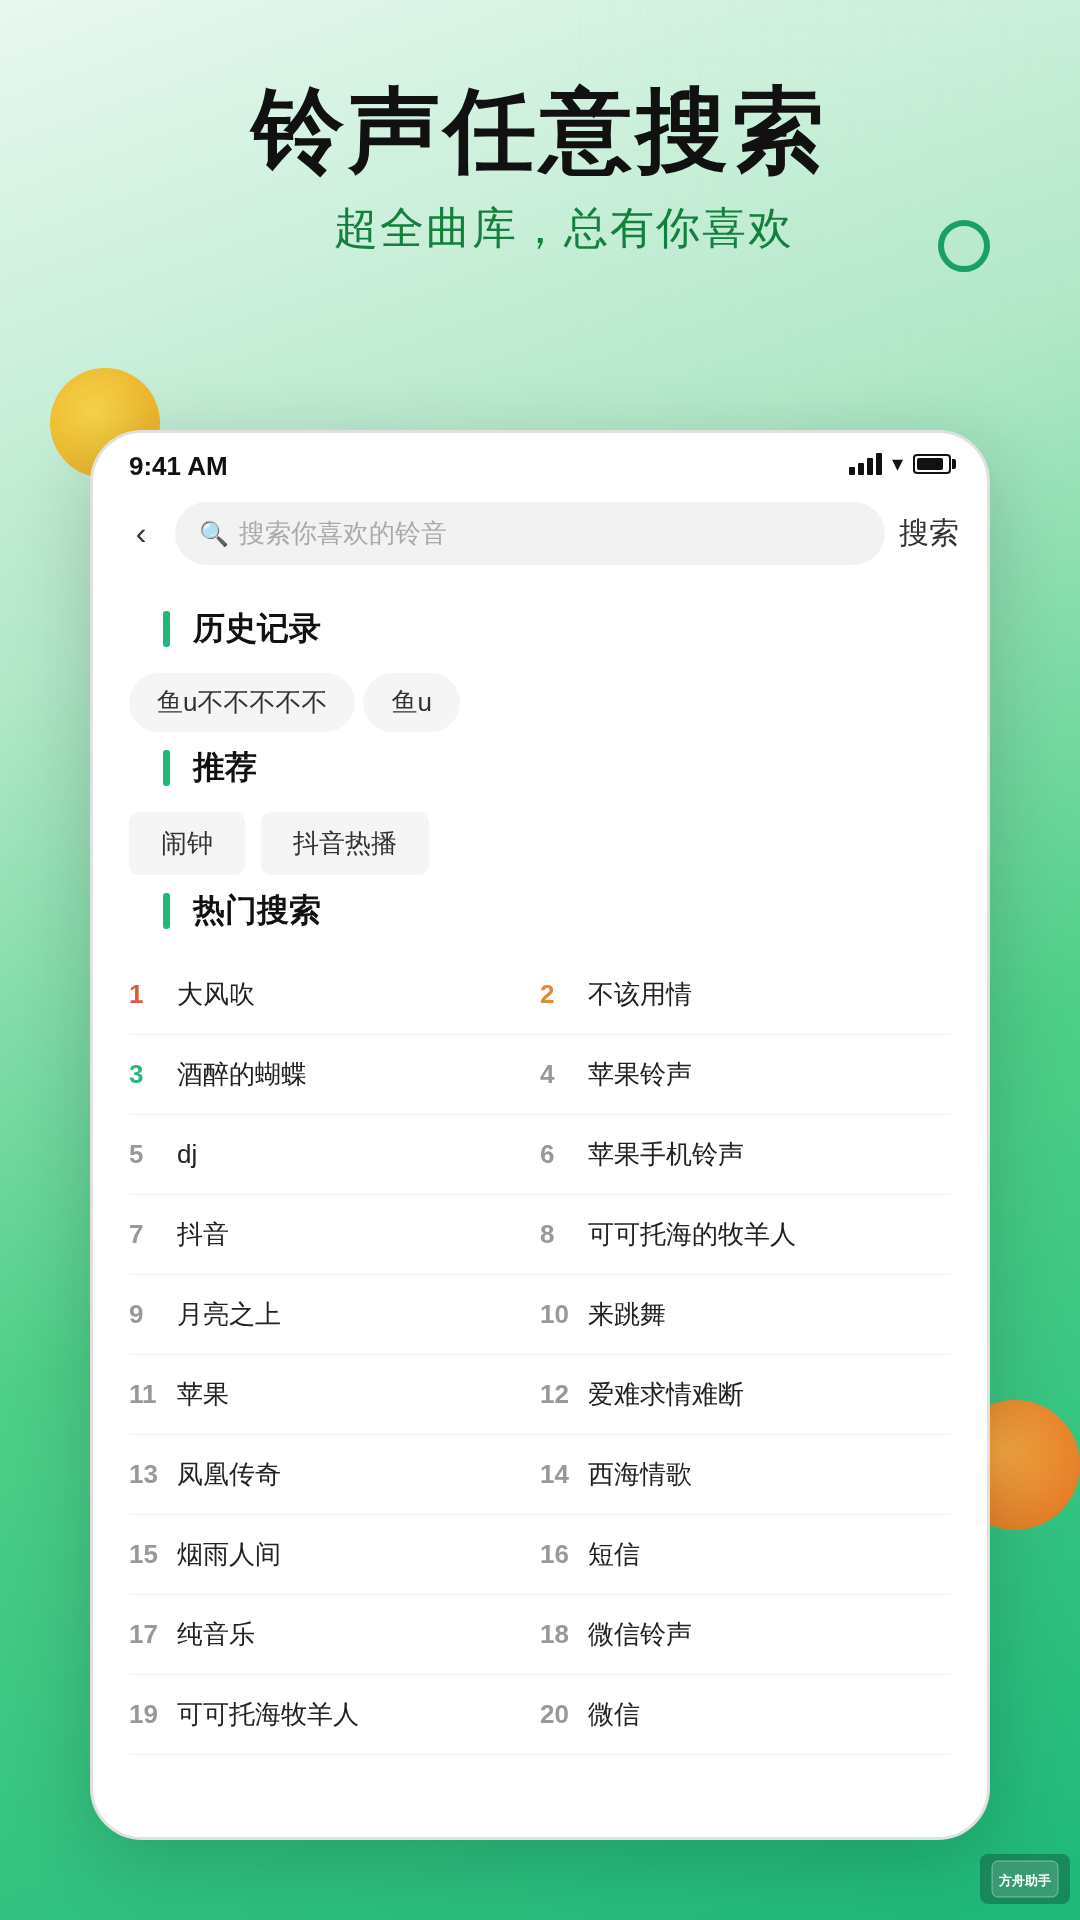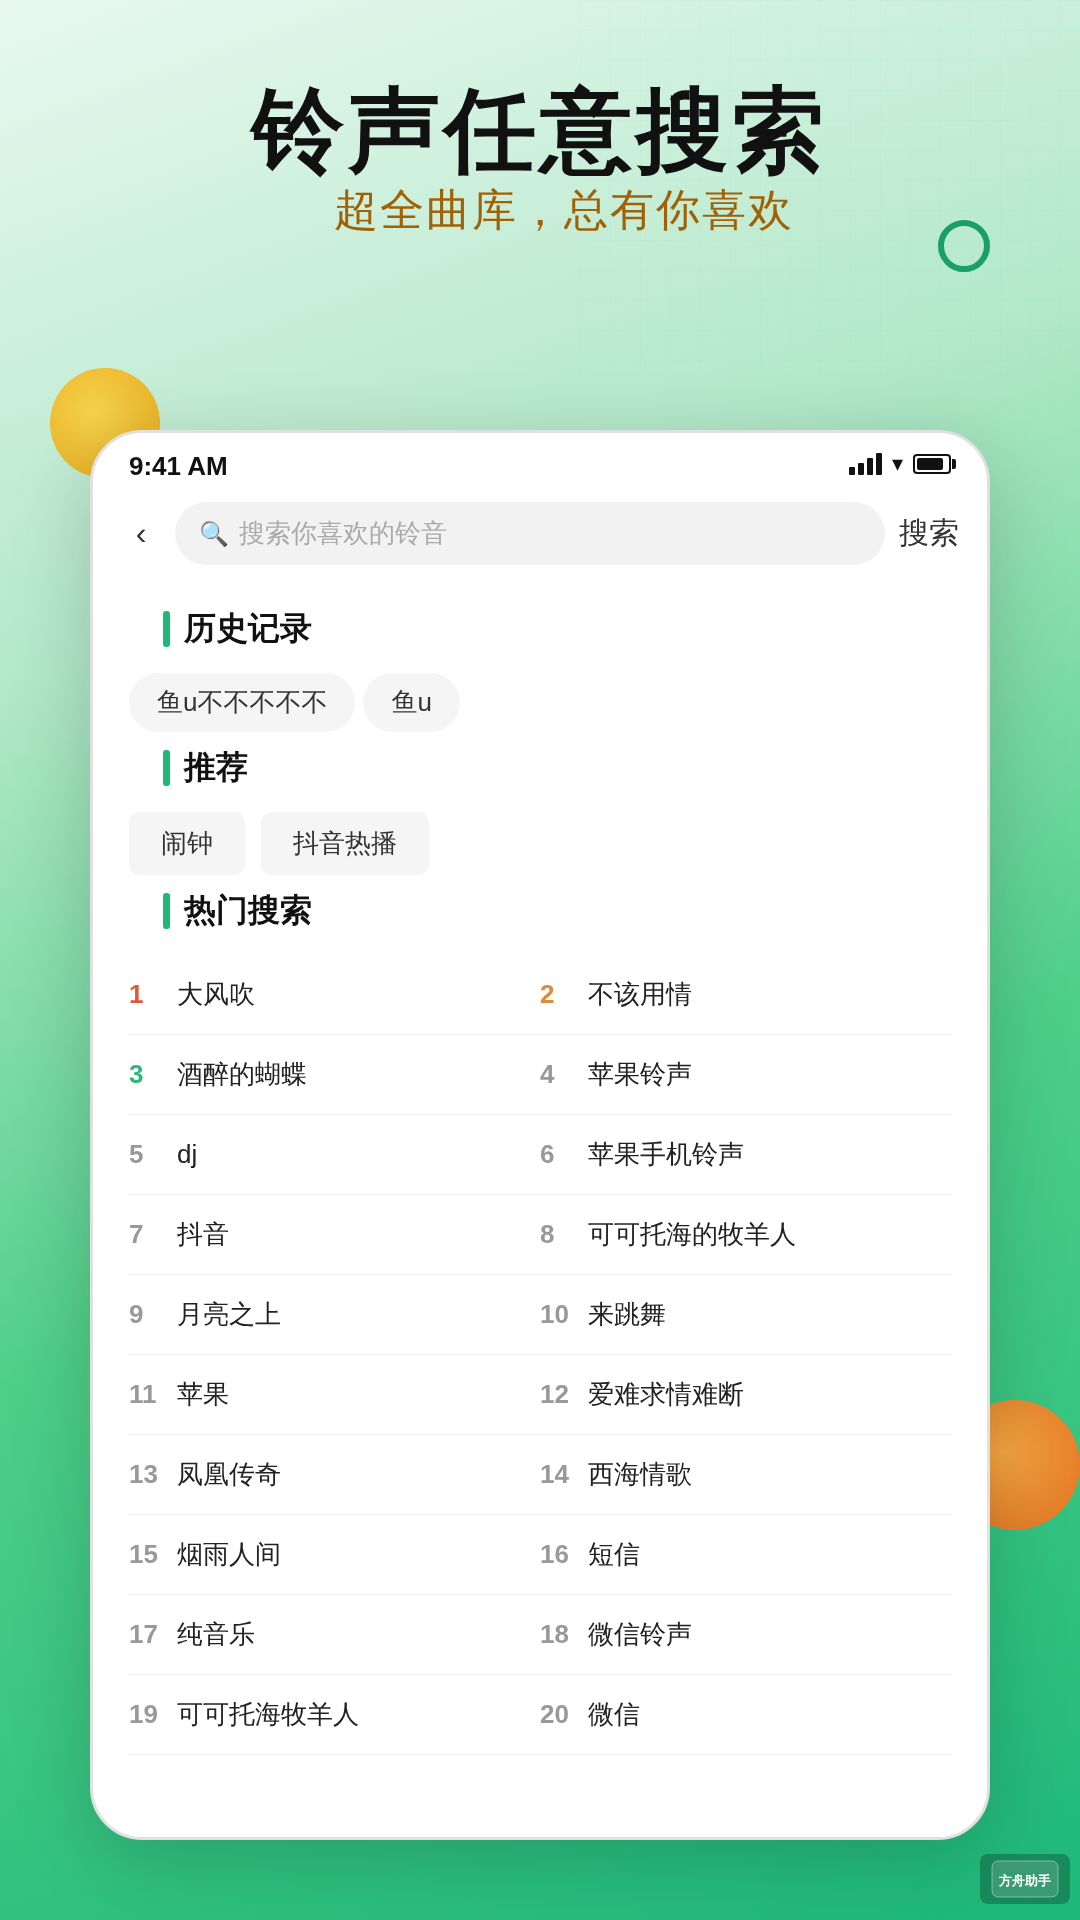--- a/index.html
+++ b/index.html
@@ -79,21 +79,22 @@
     }
     .hero-title {
       font-size: 92px;
       font-weight: 900;
       color: #111;
       letter-spacing: 4px;
       line-height: 1.1;
     }
     .hero-subtitle {
       font-size: 44px;
-      color: #a16207;
+      color: #15803d;
+      margin-top: 18px;
       letter-spacing: 2px;
       padding-left: 48px;
     }
 
     
     .phone-mockup {
       position: absolute;
       top: 430px;
       left: 90px;
       right: 90px;
@@ -210,21 +211,21 @@
     
     .content-area {
       padding: 10px 36px;
       overflow: hidden;
     }
 
     
     .section-header {
       display: flex;
       align-items: center;
-      gap: 14px;
+      gap: 23px;
       margin-bottom: 22px;
       margin-top: 14px;
       padding-left: 34px;
     }
     .section-bar {
       width: 7px;
       height: 36px;
       background: #1db87a;
       border-radius: 3px;
     }

